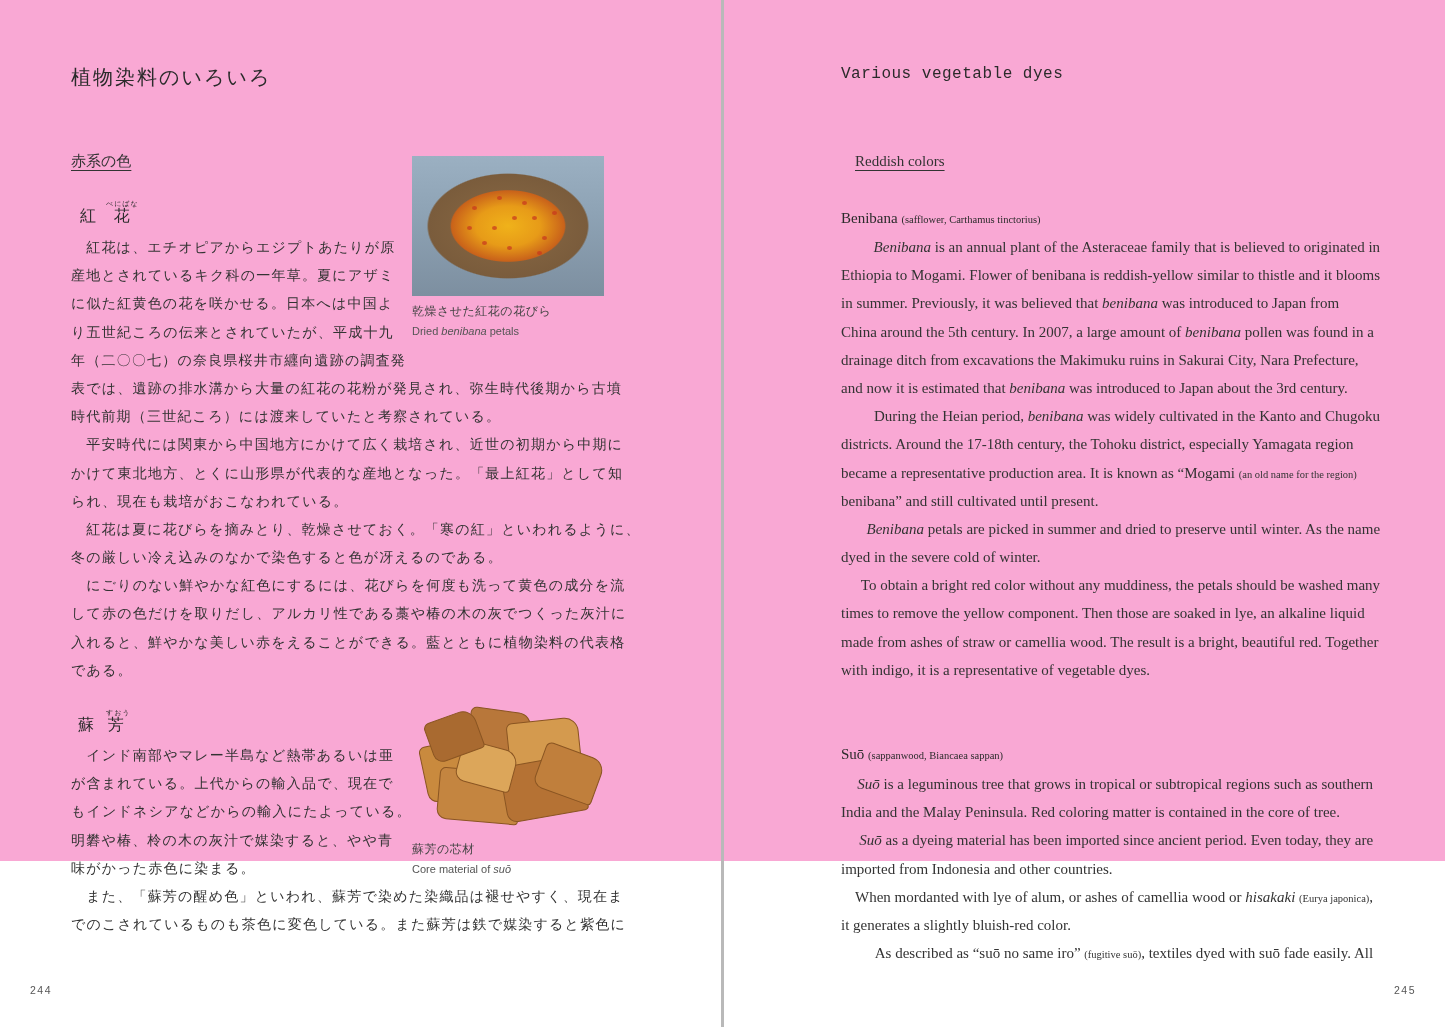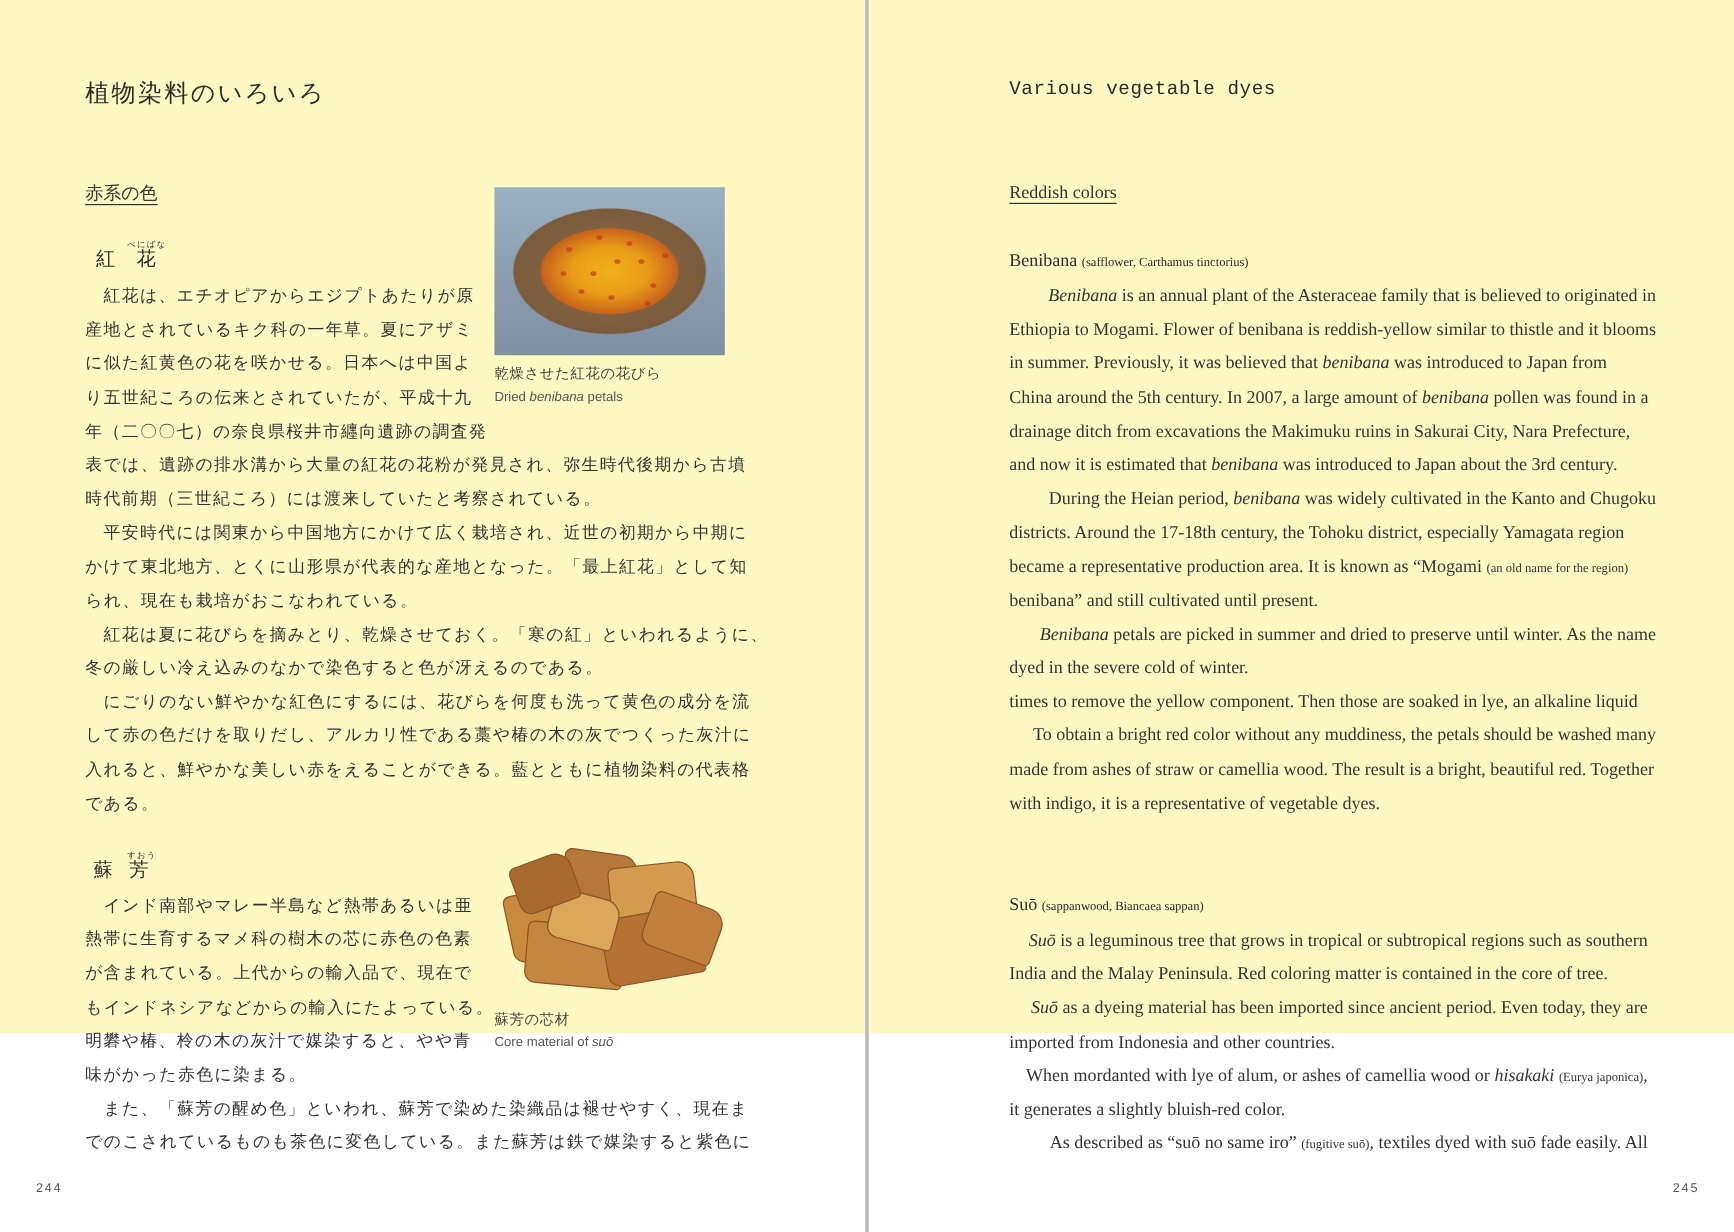--- a/index.html
+++ b/index.html
@@ -1,32 +1,32 @@
 <!DOCTYPE html>
 <html><head>
 <meta charset="utf-8">
 <style>
   html, body { margin: 0; padding: 0; background: #ffffff; }
   body { width: 1445px; height: 1027px; position: relative; overflow: hidden; color: #2a2a2a; }
-  .page { position: absolute; top: 0; height: 861px; background: #fef9c3; }
+  .page { position: absolute; top: 0; height: 861px; background: #f9a8d4; }
   .page-left { left: 0; width: 721px; }
   .page-right { left: 724px; width: 721px; }
   .gutter { position: absolute; left: 721px; top: 0; width: 3px; height: 1027px; background: #b9b9b9; }
 
   .jp { font-family: "DejaVu Serif", serif; }
   .en { font-family: "Liberation Serif", "DejaVu Serif", serif; }
   .sans { font-family: "Liberation Sans", "DejaVu Sans", sans-serif; }
 
   .title { position: absolute; font-size: 20px; letter-spacing: 2px; color: #2b2b2b; font-weight: normal; margin: 0; }
   .title-jp { left: 71px; top: 64px; }
   .title-en { left: 117px; top: 65px; font-size: 16px; letter-spacing: 0.5px; font-family: Liberation Mono, monospace; }
 
   .section { position: absolute; font-size: 15px; text-decoration: underline; text-underline-offset: 4px; color: #333; margin: 0; font-weight: normal; }
   .section-jp { left: 71px; top: 152px; }
-  .section-en { left: 117px; top: 153px; }
+  .section-en { left: 131px; top: 153px; }
 
   .entry-head { position: absolute; font-size: 16px; color: #2b2b2b; margin: 0; font-weight: normal; }
   .entry-head ruby rt { font-size: 7px; letter-spacing: 1px; margin-left: 35px; }
 
   .jp-lines { position: absolute; left: 71px; font-size: 14px; line-height: 28.2px; letter-spacing: 1.2px; color: #333; white-space: nowrap; }
   .jp-lines .line { display: block; height: 28.2px; }
 
   .en-lines { position: absolute; left: 117px; font-size: 15px; line-height: 28.2px; color: #333; white-space: nowrap; }
   .en-lines .line { display: block; height: 28.2px; }
   .small { font-size: 10.5px; }
@@ -98,21 +98,20 @@
     </div>
   <p class="caption caption-jp jp" style="top:303px;">乾燥させた紅花の花びら</p>
   <p class="caption caption-en sans" style="top:325px;"><span>Dried </span><i>benibana</i><span> petals</span></p>
 
   <h3 class="entry-head jp" style="left:71px; top:709px;">
     <ruby><span>蘇芳</span><rt>すおう</rt></ruby>
   </h3>
 
   <div class="jp-lines jp" style="top:741px;" id="jp-suo">
       <span class="line">　インド南部やマレー半島など熱帯あるいは亜</span>
-      <span class="line">熱帯に生育するマメ科の樹木の芯に赤色の色素</span>
       <span class="line">が含まれている。上代からの輸入品で、現在で</span>
       <span class="line">もインドネシアなどからの輸入にたよっている。</span>
       <span class="line">明礬や椿、柃の木の灰汁で媒染すると、やや青</span>
       <span class="line">味がかった赤色に染まる。</span>
       <span class="line">　また、「蘇芳の醒め色」といわれ、蘇芳で染めた染織品は褪せやすく、現在ま</span>
       <span class="line">でのこされているものも茶色に変色している。また蘇芳は鉄で媒染すると紫色に</span>
     </div>
 
   <div class="photo photo-suo" id="suo-photo">
       <div class="flake" style="left: 5px; top: 40px; width: 70px; height: 55px; transform: rotate(-12deg); background: rgb(201, 138, 62); border-radius: 6px 14px 4px 10px;"></div>
@@ -147,22 +146,22 @@
       <span class="line"><span>in summer. Previously, it was believed that </span><i>benibana</i><span> was introduced to Japan from</span></span>
       <span class="line"><span>China around the 5th century. In 2007, a large amount of </span><i>benibana</i><span> pollen was found in a</span></span>
       <span class="line"><span>drainage ditch from excavations the Makimuku ruins in Sakurai City, Nara Prefecture,</span></span>
       <span class="line"><span>and now it is estimated that </span><i>benibana</i><span> was introduced to Japan about the 3rd century.</span></span>
       <span class="line indent"><span>During the Heian period, </span><i>benibana</i><span> was widely cultivated in the Kanto and Chugoku</span></span>
       <span class="line"><span>districts. Around the 17-18th century, the Tohoku district, especially Yamagata region</span></span>
       <span class="line"><span>became a representative production area. It is known as “Mogami </span><span class="small">(an old name for the region)</span></span>
       <span class="line"><span>benibana” and still cultivated until present.</span></span>
       <span class="line indent"><i>Benibana</i><span> petals are picked in summer and dried to preserve until winter. As the name</span></span>
       <span class="line"><span>dyed in the severe cold of winter.</span></span>
+      <span class="line indent"><span>To obtain a bright red color without any muddiness, the petals should be washed many</span></span>
       <span class="line"><span>times to remove the yellow component. Then those are soaked in lye, an alkaline liquid</span></span>
-      <span class="line indent"><span>To obtain a bright red color without any muddiness, the petals should be washed many</span></span>
       <span class="line"><span>made from ashes of straw or camellia wood. The result is a bright, beautiful red. Together</span></span>
       <span class="line"><span>with indigo, it is a representative of vegetable dyes.</span></span>
     </div>
 
   <h3 class="entry-head en" style="left:117px; top:746px; font-size:15px;">
     <span>Suō</span>
     <span class="small">(sappanwood, Biancaea sappan)</span>
   </h3>
 
   <div class="en-lines en" style="top:770px;" id="en-suo">

